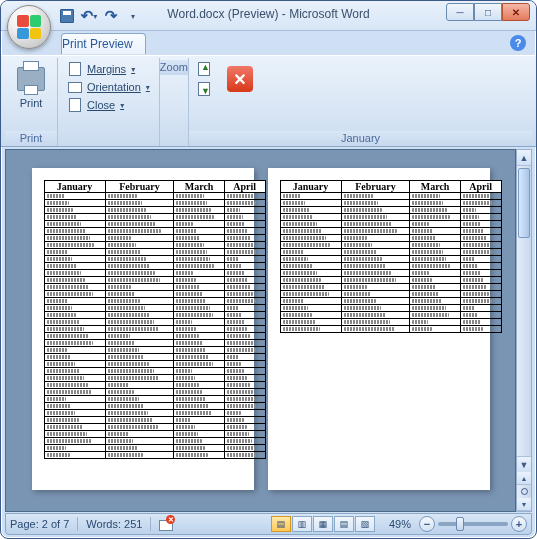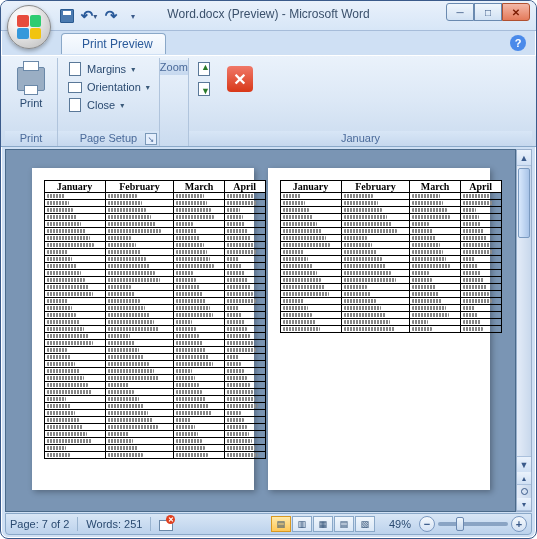--- a/index.html
+++ b/index.html
@@ -21,34 +21,34 @@
   .down-caret { font-size: 8px; color: #3a5a8a; }
 
   .title-text { position: absolute; left: 0; right: 0; top: 6px; text-align: center; font-size: 12px; color: #3a506b; pointer-events: none; }
   .win-controls { position: absolute; right: 6px; top: 2px; display: flex; }
   .win-btn { width: 28px; height: 18px; border: 1px solid #6a8ab0; background: linear-gradient(#f0f6fc,#d2e2f4); display:flex; align-items:center; justify-content:center; font-size:10px; color:#2a4a7a; cursor:pointer; }
   .win-btn.min{border-radius:3px 0 0 3px;} .win-btn.close{border-radius:0 3px 3px 0; background:linear-gradient(#f4b8a8,#e47a5a); color:#7a1a00; border-color:#b05030;}
   .win-btn.close .x{font-weight:bold;}
 
   
   .tab-row { height: 24px; position: relative; padding-left: 60px; }
-  .tab { display:inline-block; background: linear-gradient(#f8fbff,#eaf2fb); border:1px solid #8aa8c8; border-bottom:none; border-radius:4px 4px 0 0; padding: 3px 12px 3px 20px; font-size: 12px; color: #2a5a9a; position:relative; top:2px; cursor:pointer;}
+  .tab { display:inline-block; background: linear-gradient(#f8fbff,#eaf2fb); border:1px solid #8aa8c8; border-bottom:none; border-radius:4px 4px 0 0; padding: 3px 12px 3px 0; font-size: 12px; color: #2a5a9a; position:relative; top:2px; cursor:pointer;}
   .help-ic { position:absolute; right:10px; top:4px; width:16px; height:16px; border-radius:50%; background:#4a8aea; color:#fff; font-size:11px; font-weight:bold; display:flex; align-items:center; justify-content:center; cursor:pointer;}
 
   
   .ribbon { height: 92px; background: linear-gradient(#eaf2fb 0%, #dce8f6 50%, #cadbef 100%); border-top:1px solid #fff; border-bottom: 1px solid #8aa8c8; display:flex; padding: 2px 4px 0 4px; }
   .group { border-right: 1px solid #b0c4dc; display:flex; flex-direction:column; padding: 2px 5px 0 5px; position:relative; }
   .group-body { flex:1; display:flex; align-items:flex-start; gap:3px; }
   .group-label { font-size: 11px; color: #4a6a9a; text-align:center; padding:1px 0 2px 0; background: linear-gradient(#d8e6f6,#c6d8ee); margin: 0 -5px; position:relative;}
   .launcher { position:absolute; right:2px; top:2px; width:12px; height:12px; border:1px solid #7a98b8; font-size:8px; display:flex; align-items:center; justify-content:center; color:#4a6a9a; cursor:pointer; background:#e4eefc;}
   .big-btn { display:flex; flex-direction:column; align-items:center; gap:2px; padding: 3px 4px; border-radius:3px; cursor:pointer; min-width:42px;}
   .big-btn .ic { width:32px; height:32px; display:flex; align-items:center; justify-content:center;}
   .big-btn .lbl { font-size:11px; color:#2a4a70; text-align:center; line-height:1.1;}
   .menu-col { display:flex; flex-direction:column; }
-  .menu-item { display:flex; align-items:center; gap:4px; padding:1px 4px; font-size:11px; color:#2a4a70; cursor:pointer; border-radius:2px; white-space:nowrap;}
+  .menu-item { display:flex; align-items:center; gap:4px; padding:1px 4px; font-size:11px; color:#2a4a70; cursor:pointer; border-radius:2px; white-space:nowrap;text-decoration:underline;}
   .menu-item .sm-ic { width:16px; height:16px; display:flex; align-items:center; justify-content:center; font-size:13px;}
   .check-col { display:flex; flex-direction:column; gap:1px;}
   .check-row { display:flex; align-items:center; gap:4px; font-size:11px; color:#2a4a70; padding:1px 3px; cursor:pointer; border-radius:2px; white-space:nowrap;}
   .check-row .cb { width:13px; height:13px; border:1px solid #6a88a8; background:#fff; display:flex; align-items:center; justify-content:center; font-size:10px; color:#2a6a2a;}
   .split-caret{ font-size:8px; color:#3a5a7a; margin-left:1px;}
 
   
   .printer-ic{width:28px;height:24px;background:#9aaec4;border:1px solid #6a88a8;border-radius:2px;position:relative;}
   .printer-ic::before{content:"";position:absolute;top:-7px;left:5px;right:5px;height:8px;background:#fff;border:1px solid #6a88a8;}
   .printer-ic::after{content:"";position:absolute;bottom:-5px;left:6px;right:6px;height:8px;background:#fff;border:1px solid #6a88a8;}
@@ -179,21 +179,20 @@
             </div>
           <div class="menu-item">
               <div class="sm-ic">
                 <div class="page-sm"></div>
               </div>
               <span>Close</span>
               <span class="split-caret">▾</span>
             </div>
         </div>
       </div>
-      <div class="group-label"><span>Page Setup</span><div class="launcher">↘</div></div>
     </div>
 
     <div class="group">
       <div class="group-label">Zoom</div>
     </div>
 
     <div class="group" style="border-right:none;flex:1;">
       <div class="group-body">
         <div class="menu-col" style="justify-content:center;gap:2px;margin-left:2px;">
           <div class="menu-item" style="padding:2px">
@@ -1073,21 +1072,21 @@
       <div class="circ">
           <div></div>
         </div>
       <div class="sbtn">
           <span>▾</span>
         </div>
     </div>
   </div>
 
   <div class="status">
-    <span>Page: 7 of 2</span>
+    <span>Page: 2 of 7</span>
     <div class="sep"></div>
     <span>Words: 251</span>
     <div class="sep"></div>
     <div class="proof-ic">
         <div class="book"></div>
         <div class="x">✕</div>
       </div>
     <div class="view-btns">
       <div class="vbtn active">
           <span>▤</span>

